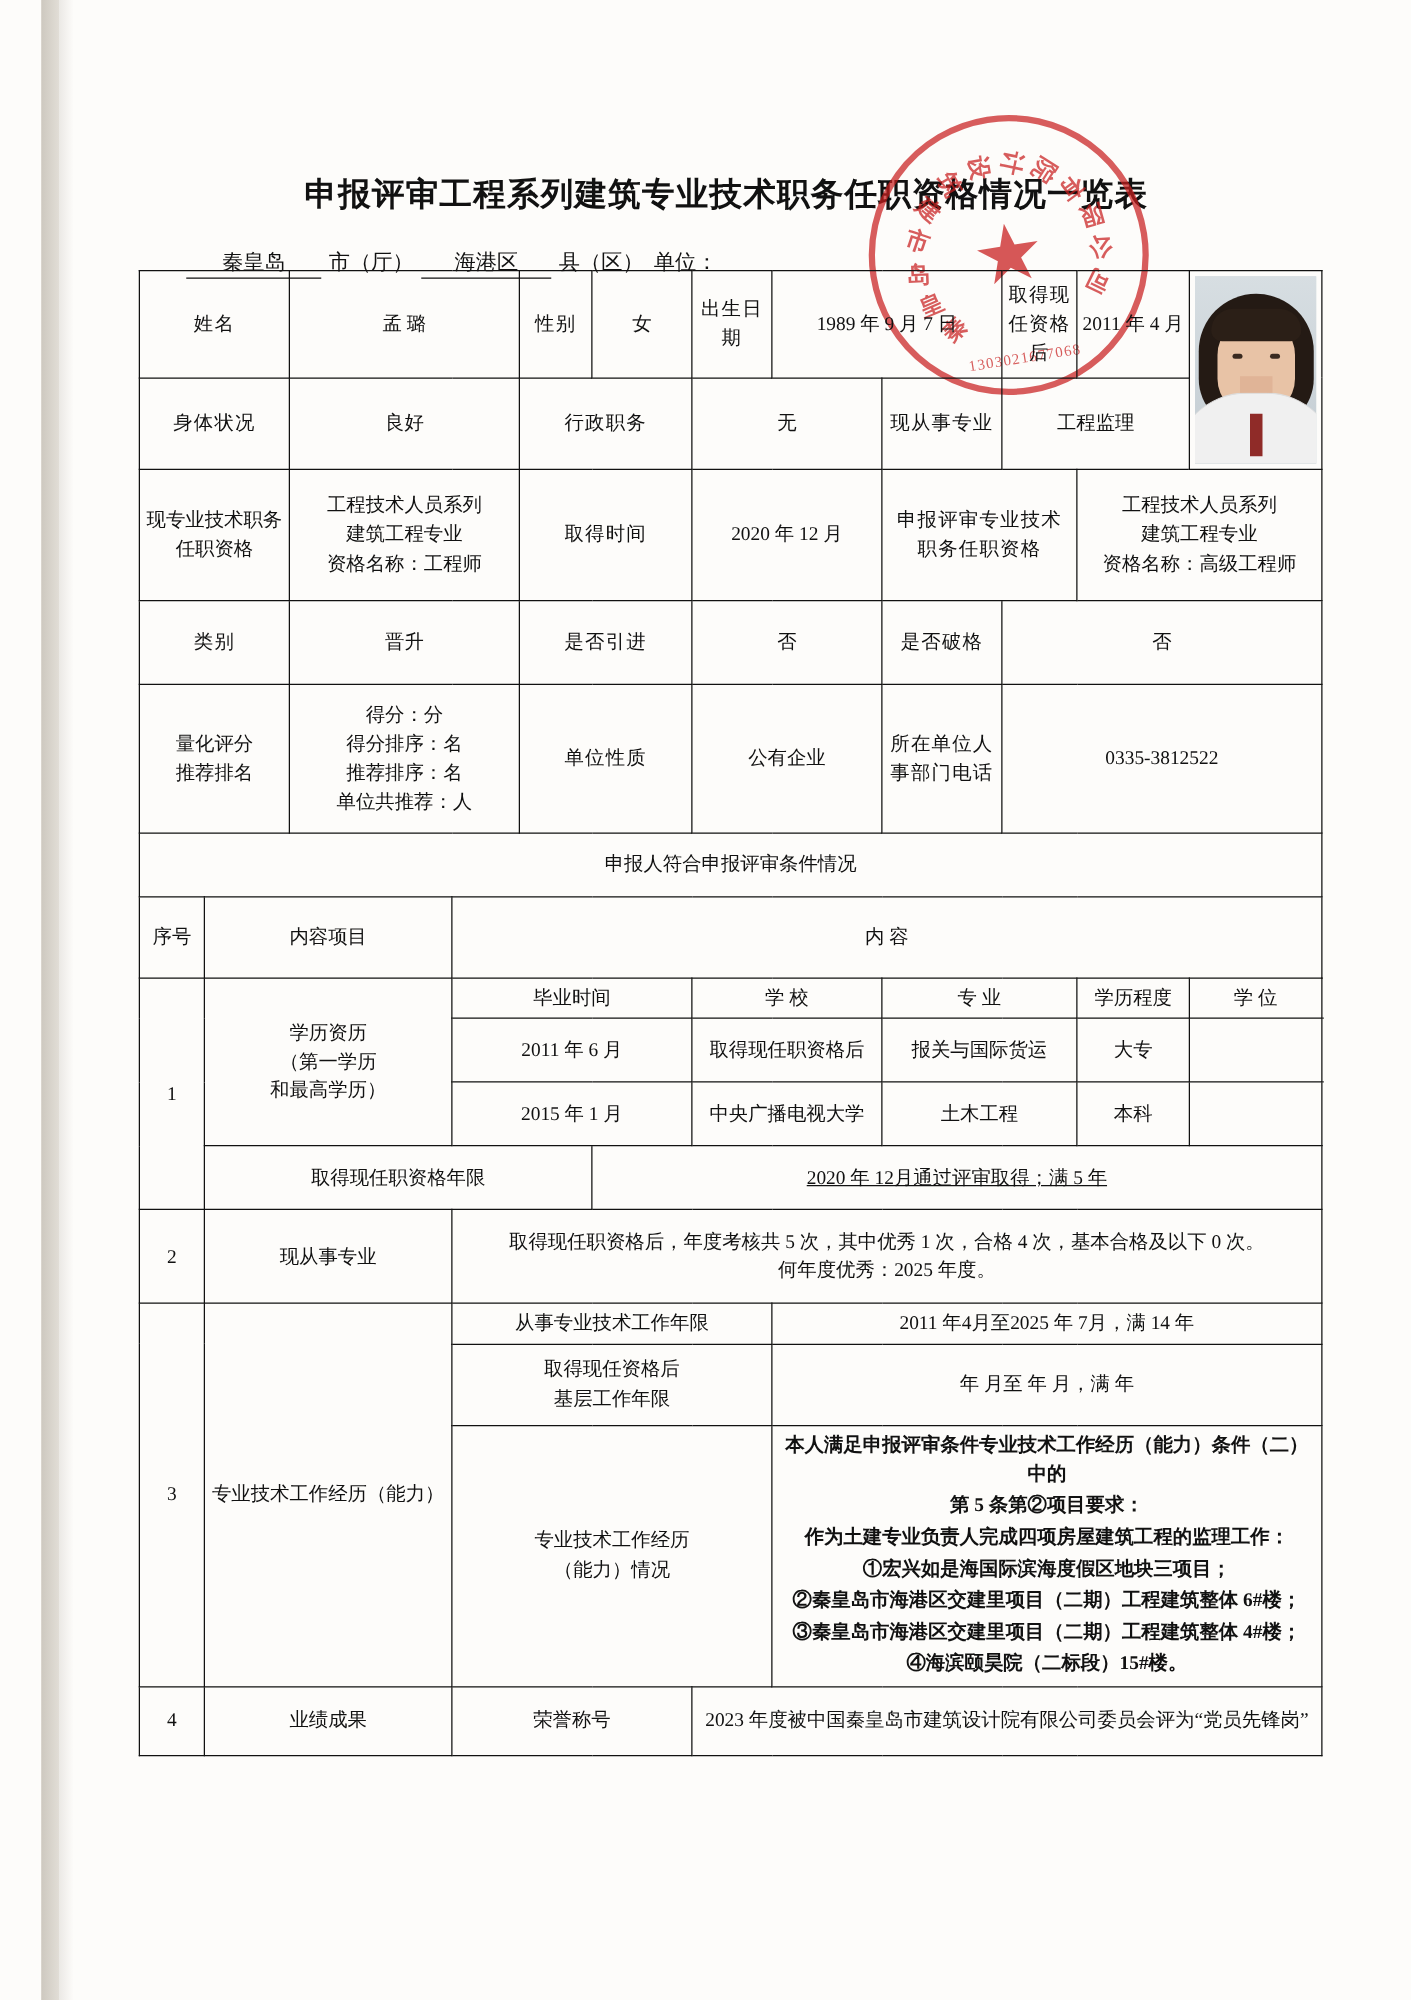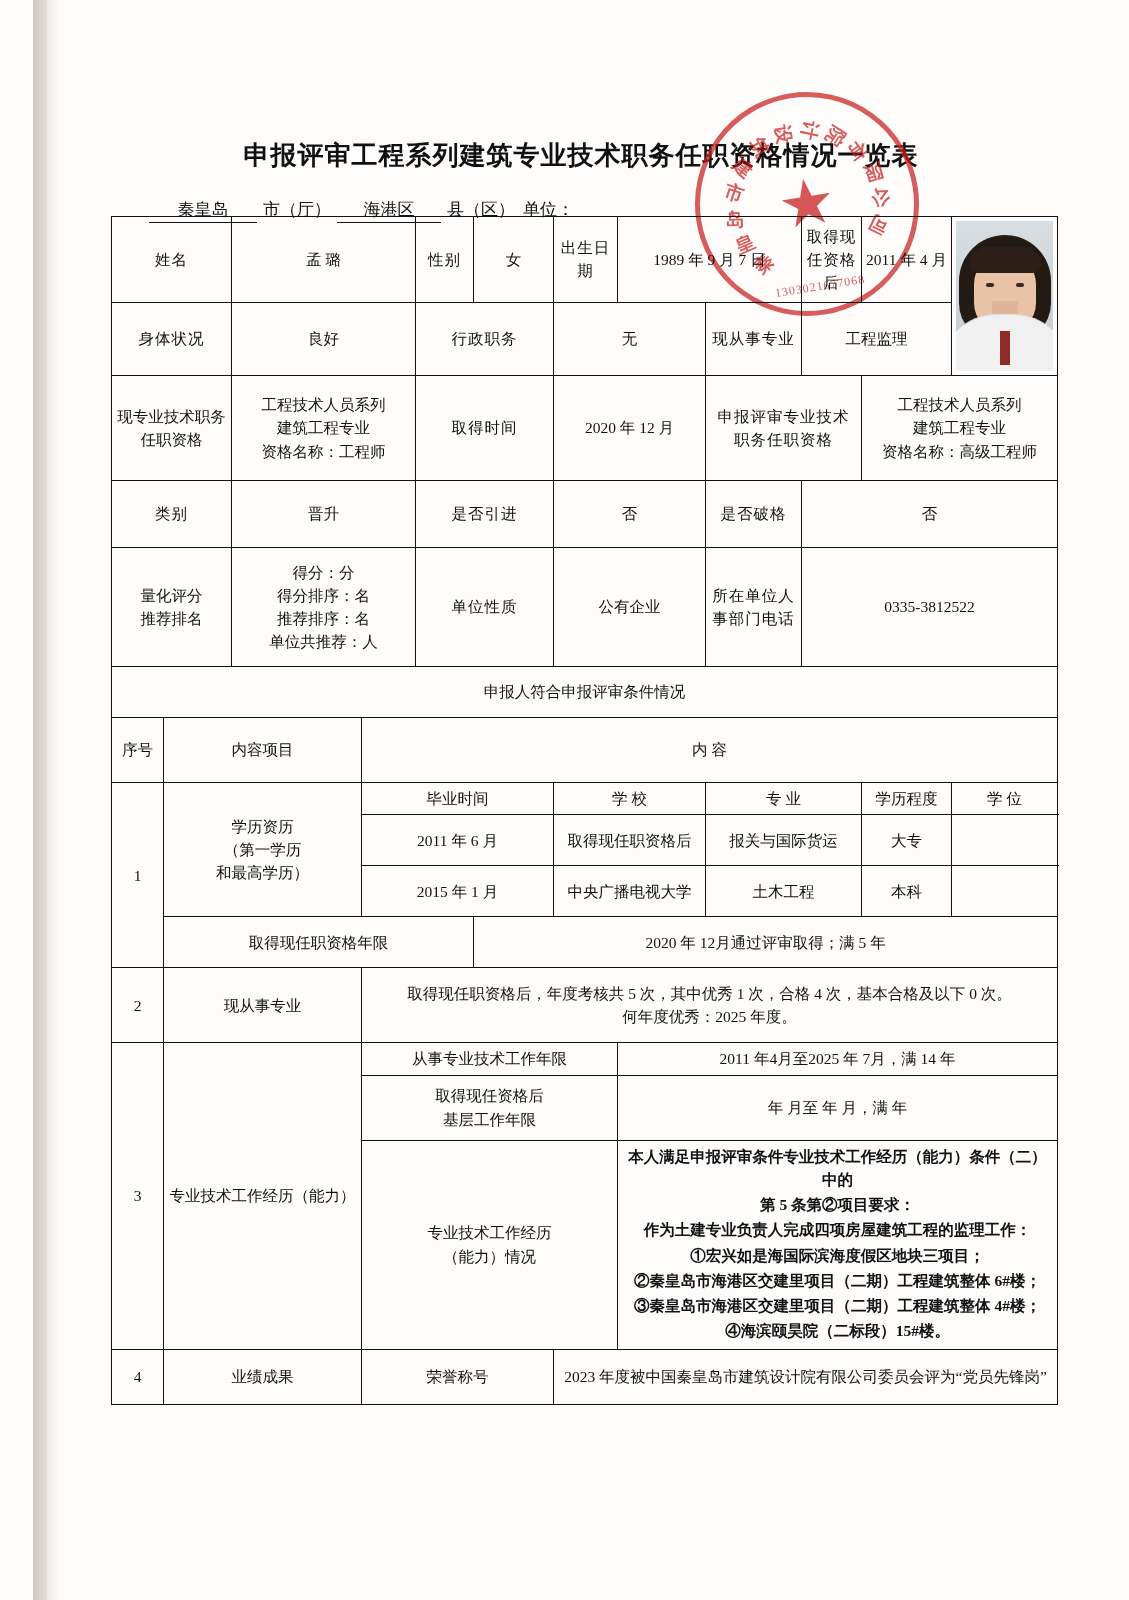--- a/index.html
+++ b/index.html
@@ -49,21 +49,21 @@
   table.main td{
     border:1.3px solid #111;
     font-size:15.5px;
     text-align:center;
     vertical-align:middle;
     padding:4px 4px;
     line-height:1.5;
   }
   td.tall{height:58px;}
   .lbl{letter-spacing:1px;}
-  .left{text-align:left;padding-left:10px;}
+  .left{text-align:left;padding-left:10px;text-decoration:underline;}
   .photo-cell{padding:0;}
   .photo{
     width:100%;height:100%;
     min-height:150px;
     position:relative;
     overflow:hidden;
     background:#cfd7dc;
   }
   .ph-bg{position:absolute;inset:0;background:linear-gradient(#d7dee2,#c3ccd2);}
   .ph-hair{

